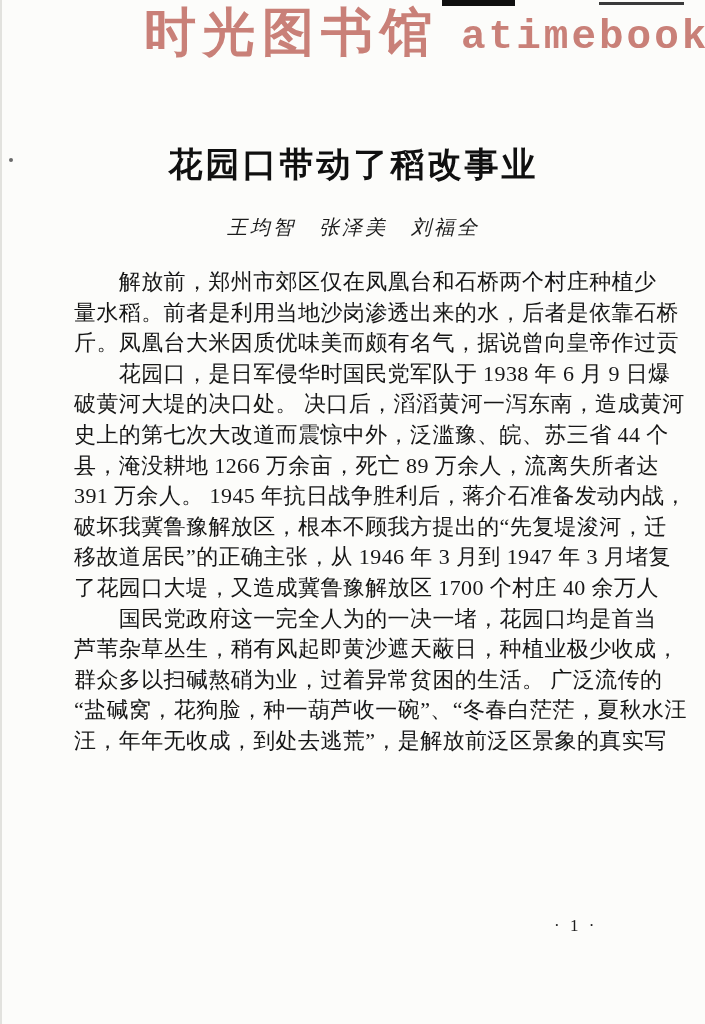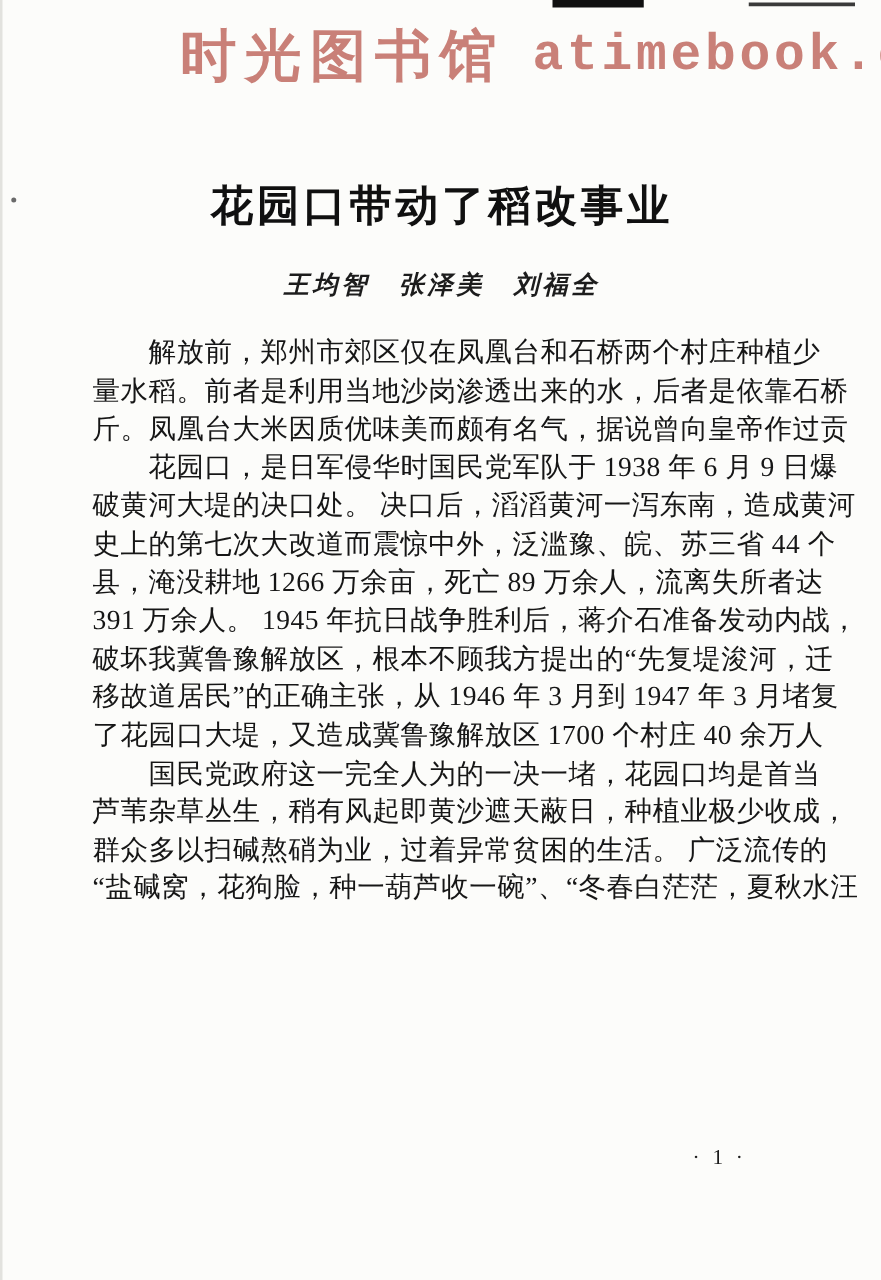--- a/index.html
+++ b/index.html
@@ -23,24 +23,23 @@
     right: -20px;
     display: flex;
     align-items: flex-end;
     gap: 22px;
     white-space: nowrap;
     overflow: hidden;
   }
   .wm-cn {
     font-family: "DejaVu Sans", "Liberation Sans", sans-serif;
     font-weight: bold;
-    font-size: 45px;
+    font-size: 52px;
     letter-spacing: 7px;
     line-height: 1.1;
-    margin-top: 16px;
   }
   .wm-en {
     font-family: "Liberation Mono", "DejaVu Sans Mono", monospace;
     font-weight: bold;
     font-size: 41px;
     letter-spacing: 3px;
     line-height: 1.15;
   }
   
   .scan-mark { position: absolute; background: #101010; }
@@ -64,21 +63,21 @@
     color: #101010;
   }
   .authors {
     position: absolute;
     top: 214px;
     left: 0;
     width: 100%;
     text-align: center;
     font-size: 20px;
     font-style: italic;
-    font-weight: 700;
+    font-weight: 400;
     letter-spacing: 3px;
     color: #1c1c1c;
   }
   .body-text {
     position: absolute;
     top: 267px;
     left: 72px;
     width: 578px;
     font-size: 22px;
     text-align: right;
@@ -146,17 +145,18 @@
 
       <div class="line">　　国民党政府这一完全人为的一决一堵，花园口均是首当</div>
 
 
       <div class="line">芦苇杂草丛生，稍有风起即黄沙遮天蔽日，种植业极少收成，</div>
 
       <div class="line">群众多以扫碱熬硝为业，过着异常贫困的生活。 广泛流传的</div>
 
       <div class="line">“盐碱窝，花狗脸，种一葫芦收一碗”、“冬春白茫茫，夏秋水汪</div>
 
+      <div class="line">汪，年年无收成，到处去逃荒”，是解放前泛区景象的真实写</div>
     </div>
 
   <div class="pageno">· 1 ·</div>
 
 </div>
 
 </body></html>

